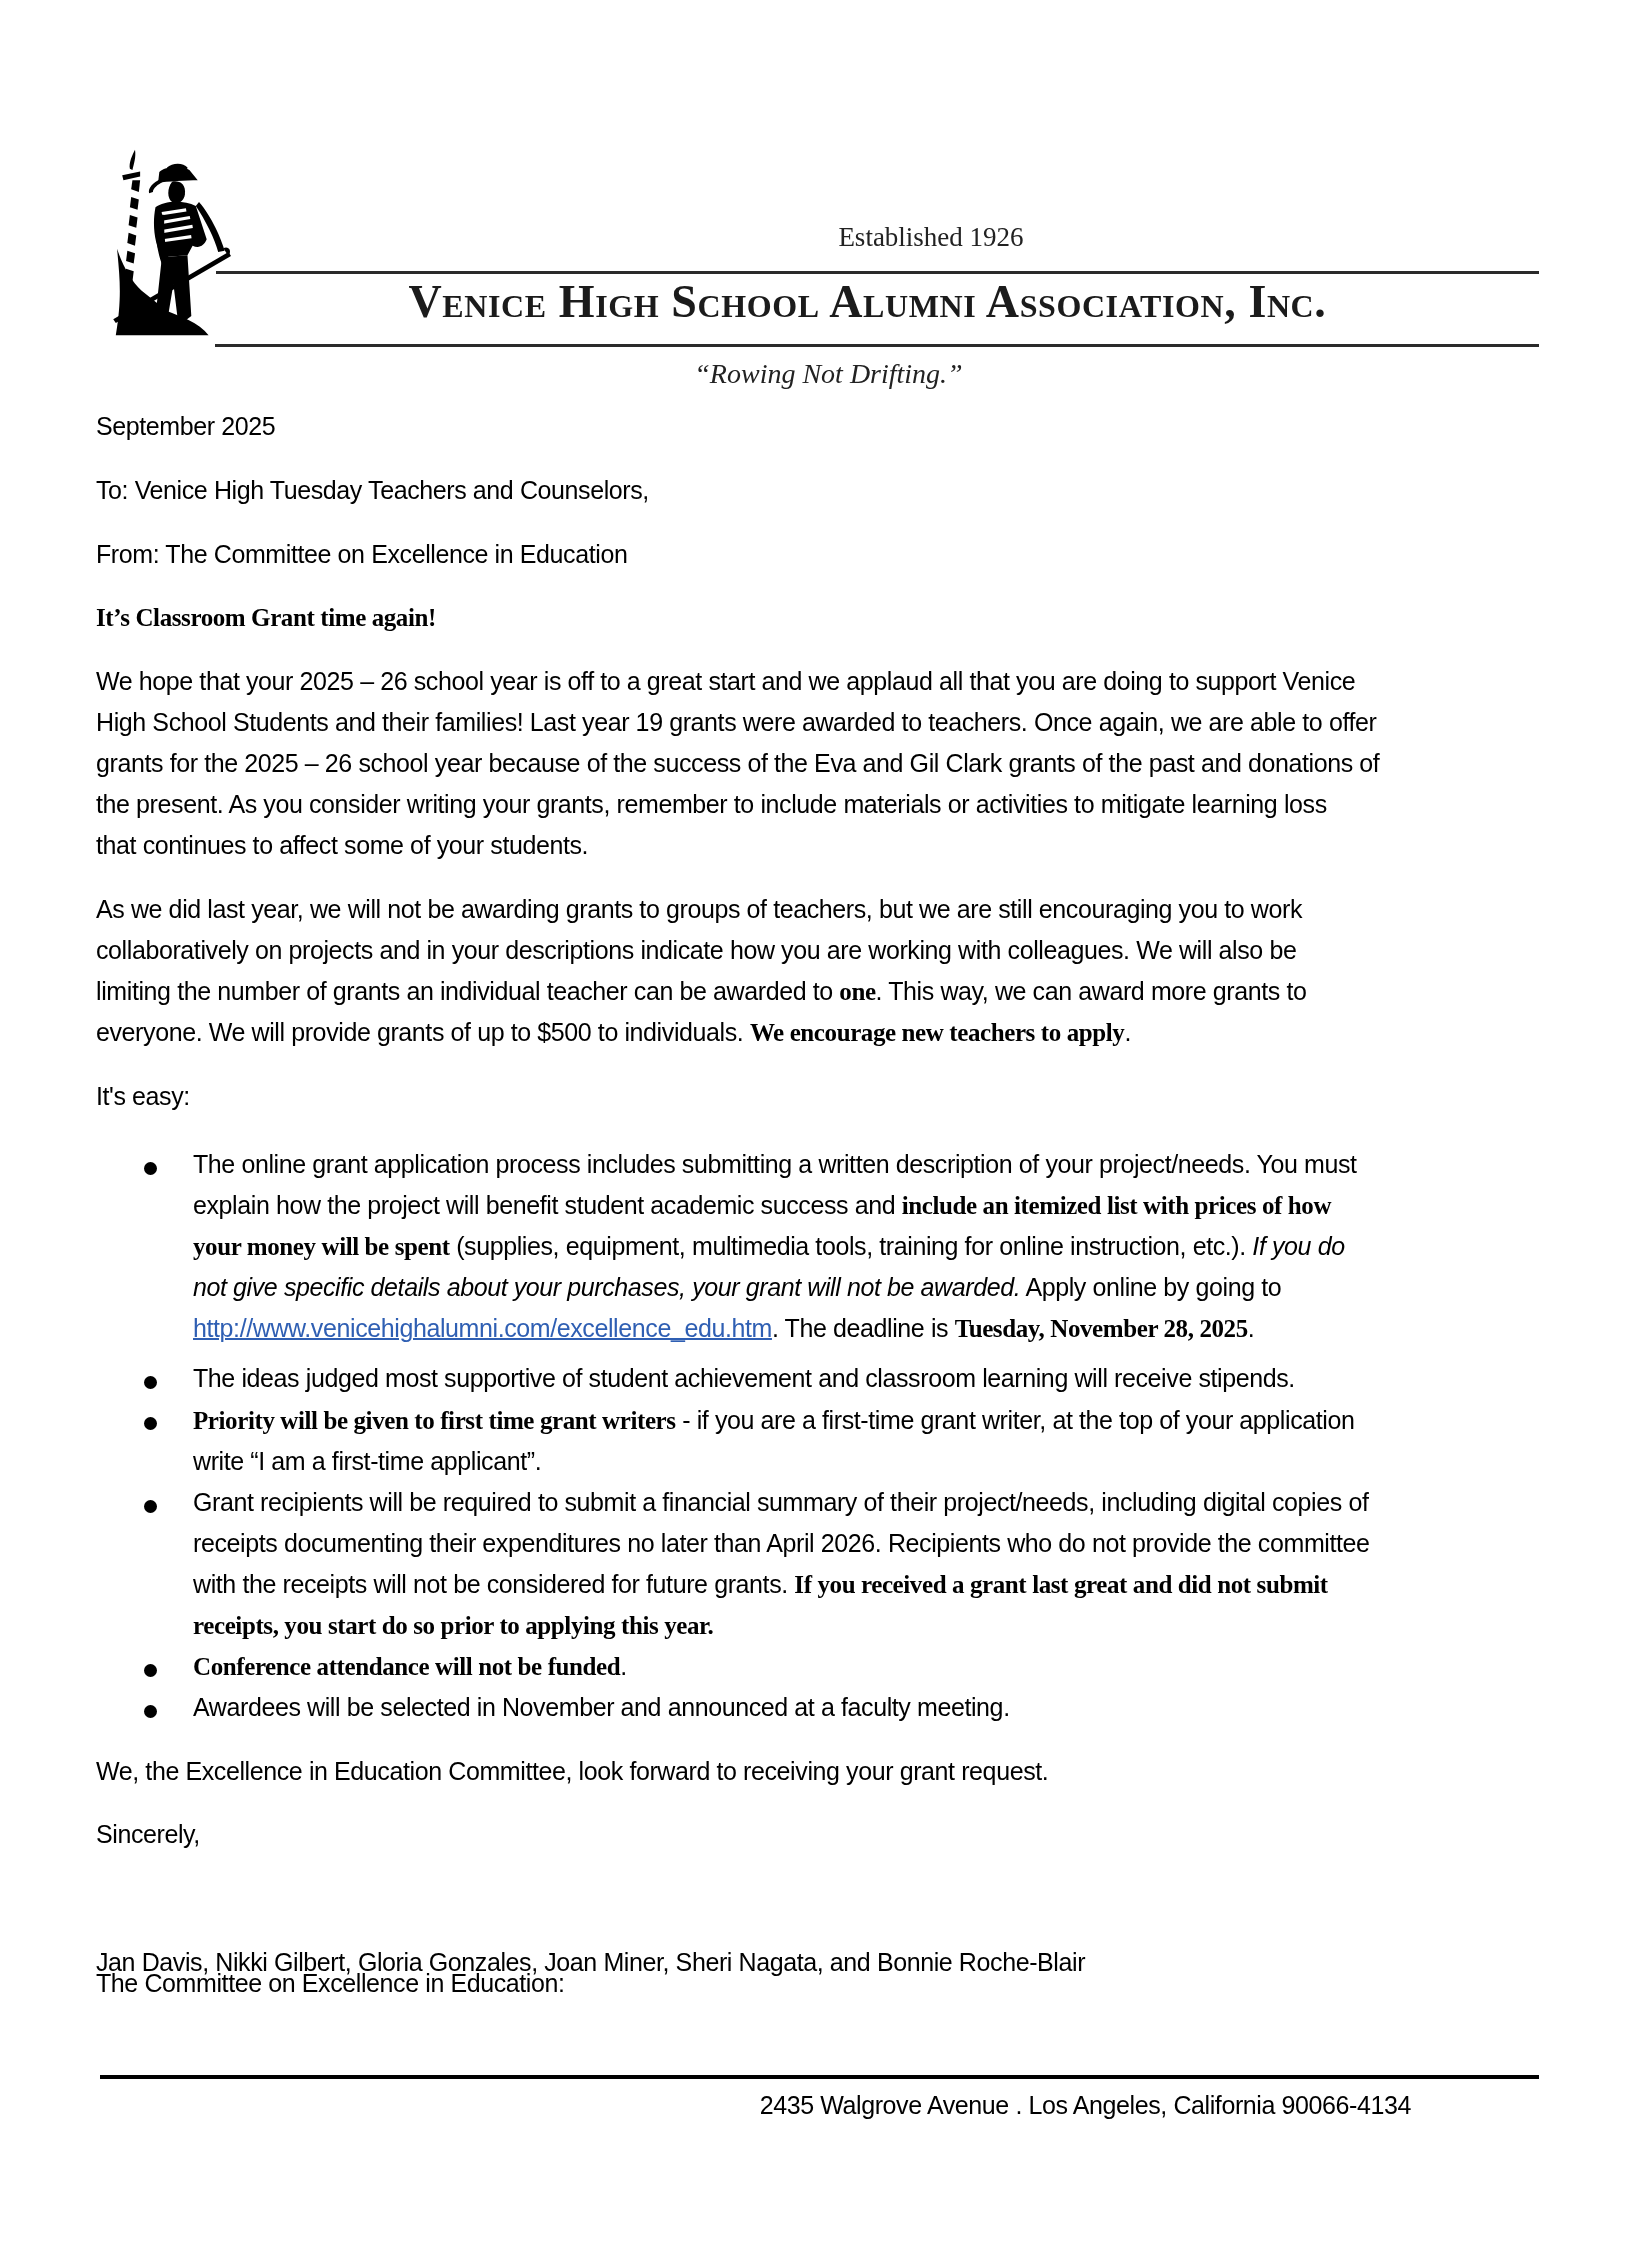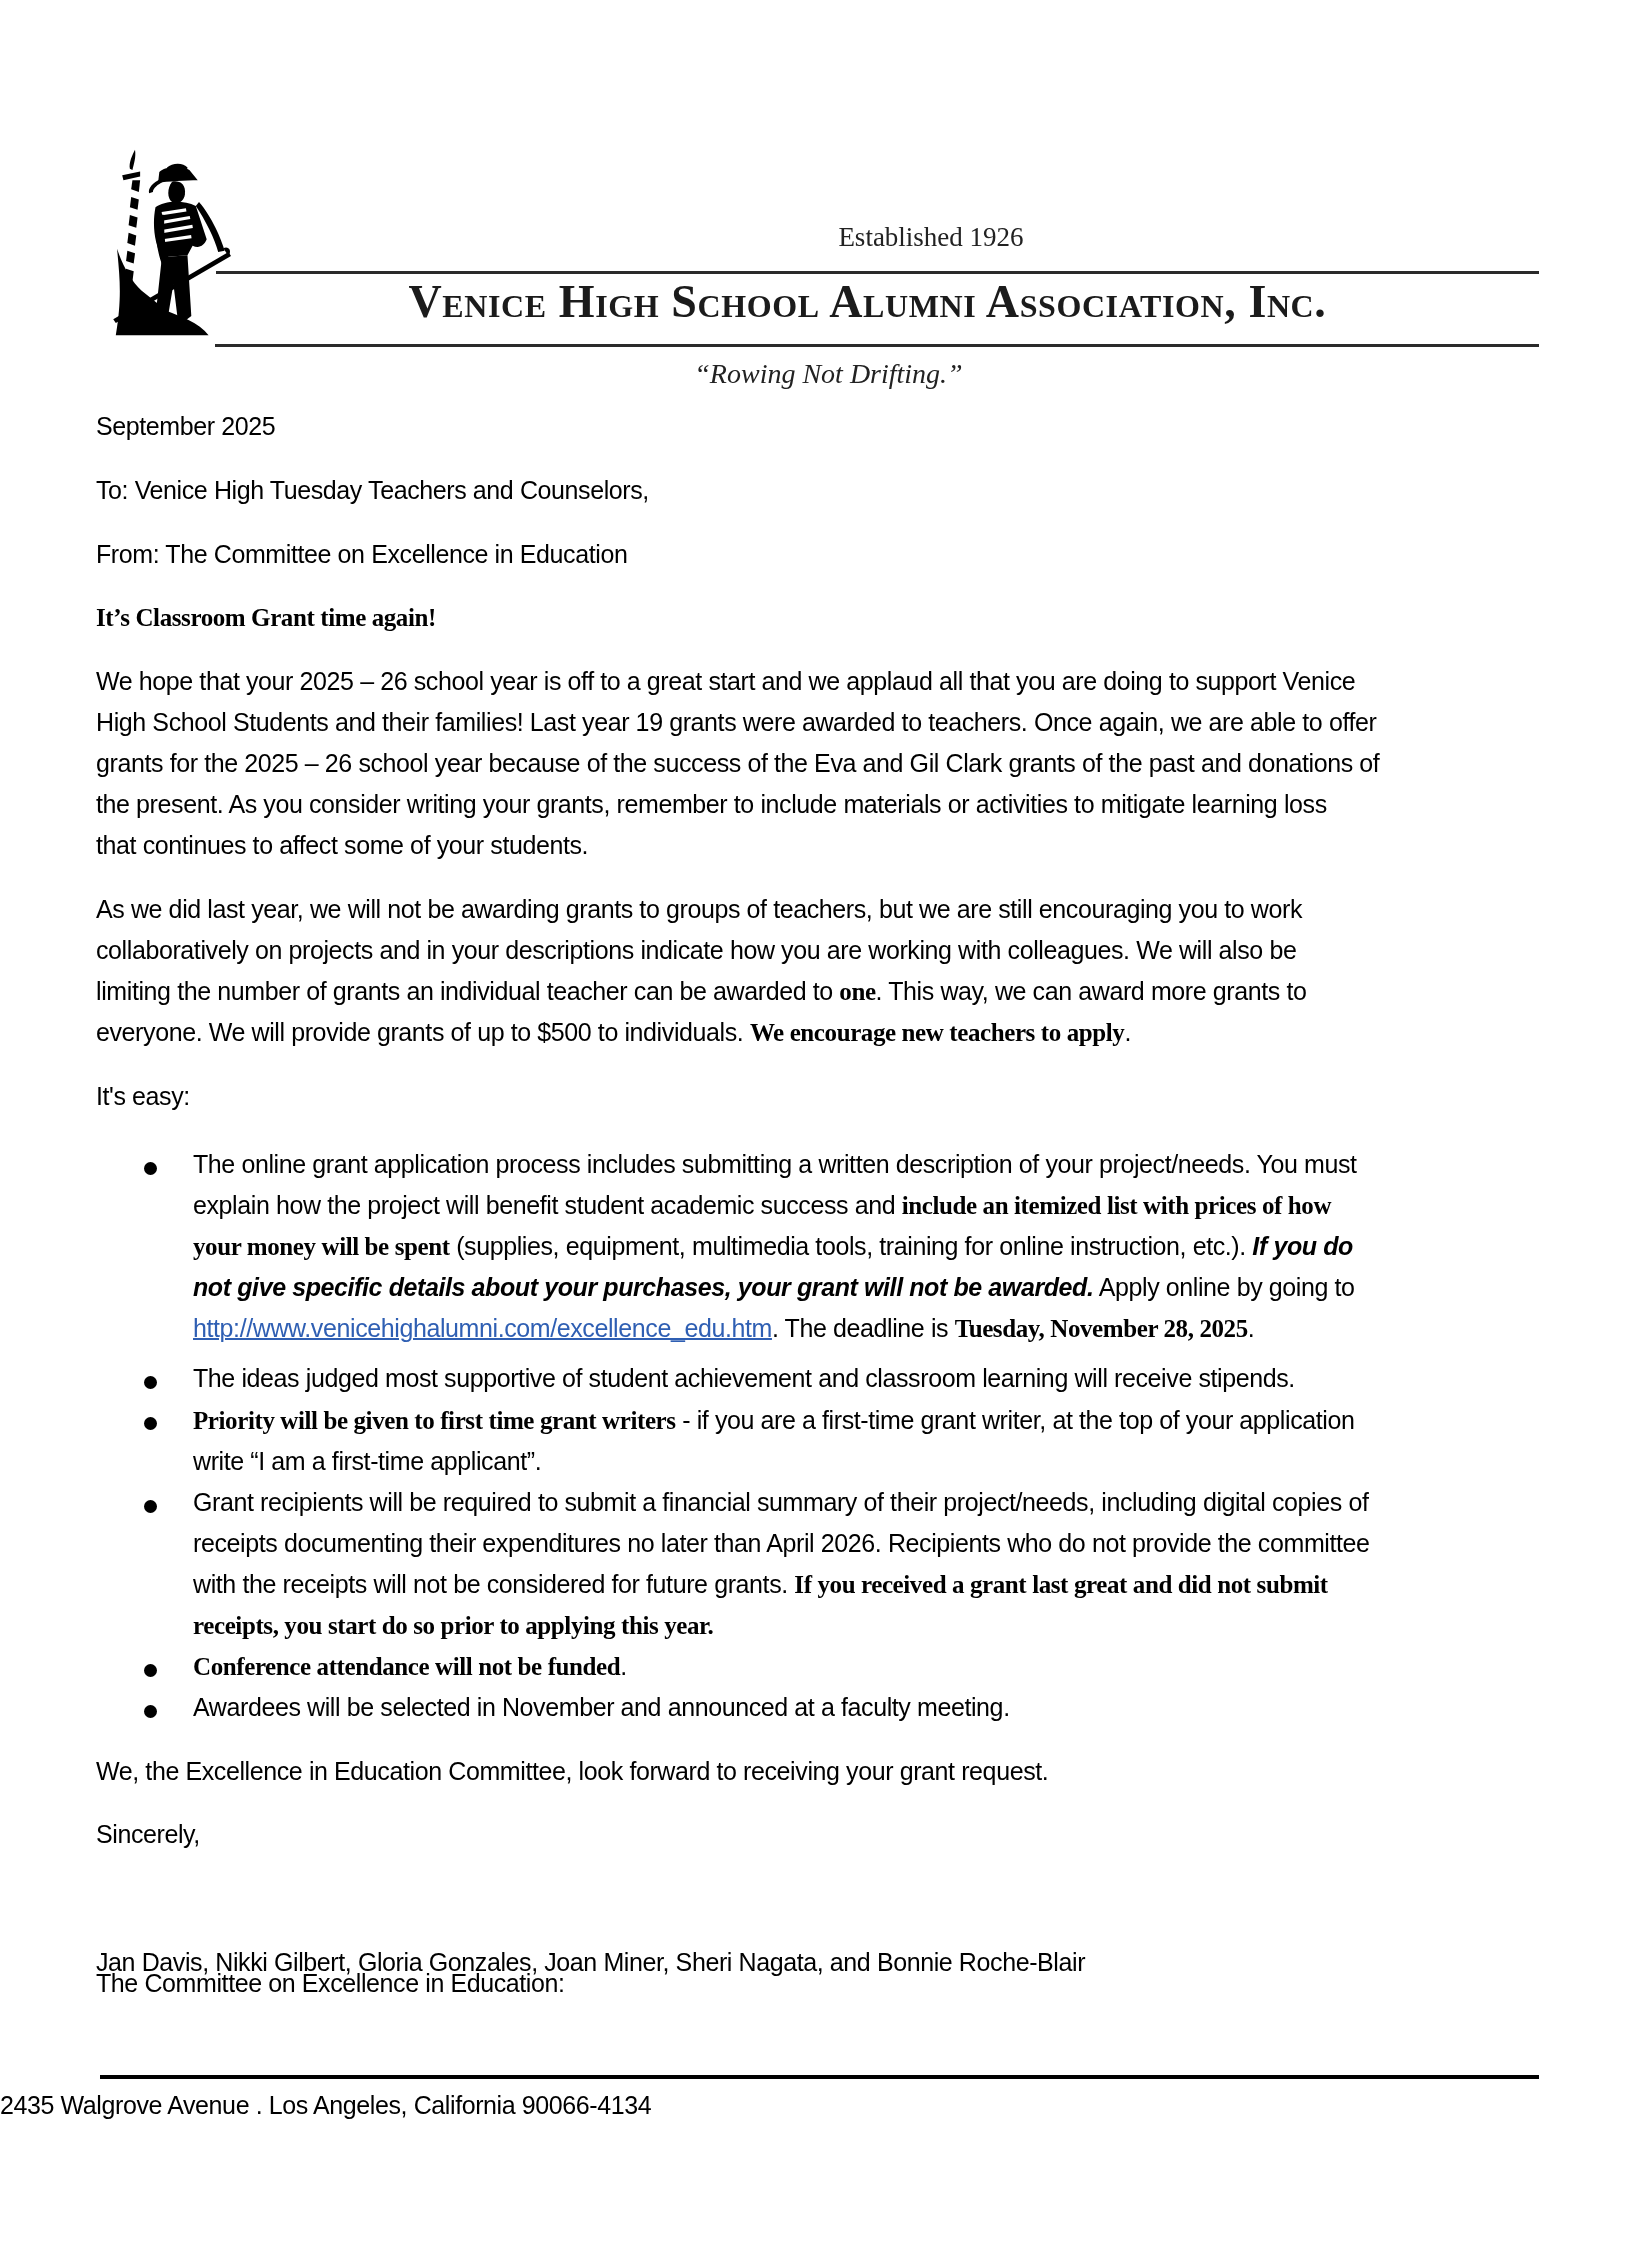--- a/index.html
+++ b/index.html
@@ -29,25 +29,25 @@
 
   
   .body-text {
     font-family: "Liberation Sans", "DejaVu Sans", sans-serif; font-size: 25px;
     letter-spacing: -0.4px; white-space: nowrap; line-height: 31px; color: #000;
   }
   .line { position: absolute; left: 96px; }
   .bline { position: absolute; left: 193px; }
   .bullet { position: absolute; left: 144px; width: 13px; height: 13px; border-radius: 50%; background: #000; }
   b, .b { font-weight: bold; font-family: Liberation Serif, serif; }
-  .bi { font-weight: bold; font-style: italic; text-align: center; }
+  .bi { font-weight: normal; font-style: italic; text-align: center; }
   a.link { color: #2f5fb3; text-decoration: underline; text-decoration-thickness: 1.9px; text-align: center; }
 
   #footer-rule { left: 100px; top: 2075px; width: 1439px; height: 3.9px; background: #000; }
-  .footer-text { left: 0; width: 1374px; text-align: left; top: 2090px; }
+  .footer-text { left: 0; width: 1374px; text-align: right; top: 2090px; padding-left: 37px; }
 </style>
 </head>
 <body>
 
 <svg id="logo" class="abs" viewBox="0 0 225 318" xmlns="http://www.w3.org/2000/svg">
 
   <path d="M42 40 C40 30 46 18 50 10 C52 22 48 32 46 42 Z" fill="#000"></path>
   <path d="M30 50 L58 44 L58 52 L32 58 Z" fill="#000"></path>
   <g fill="#000">
     <path d="M46 58 L58 58 L56 76 L44 72 Z"></path>

